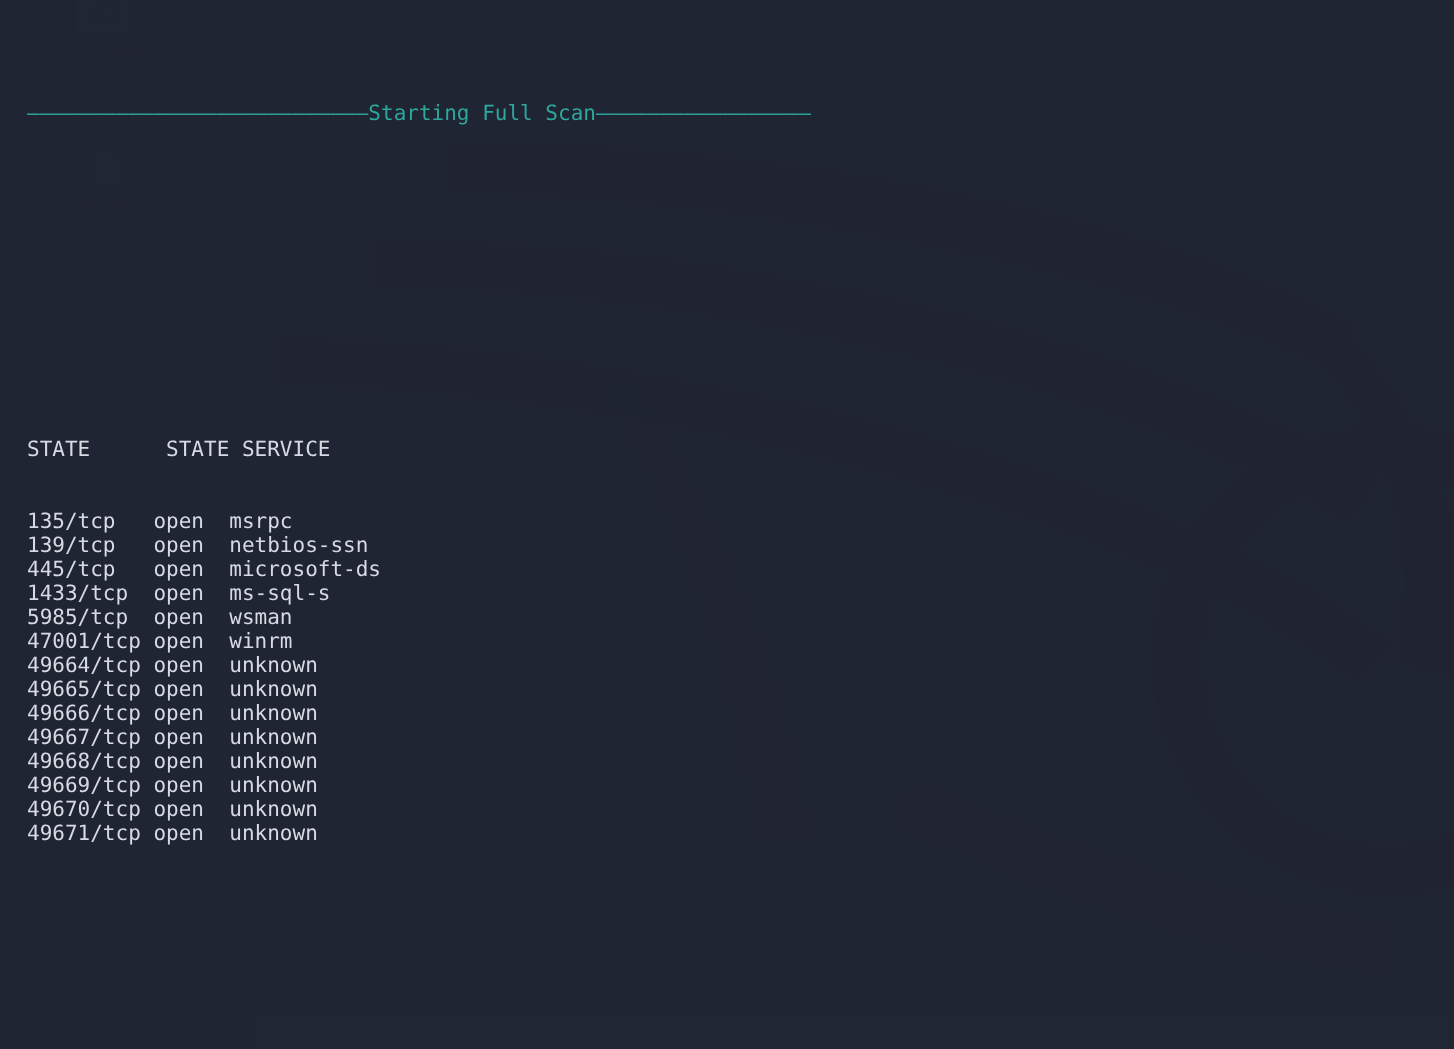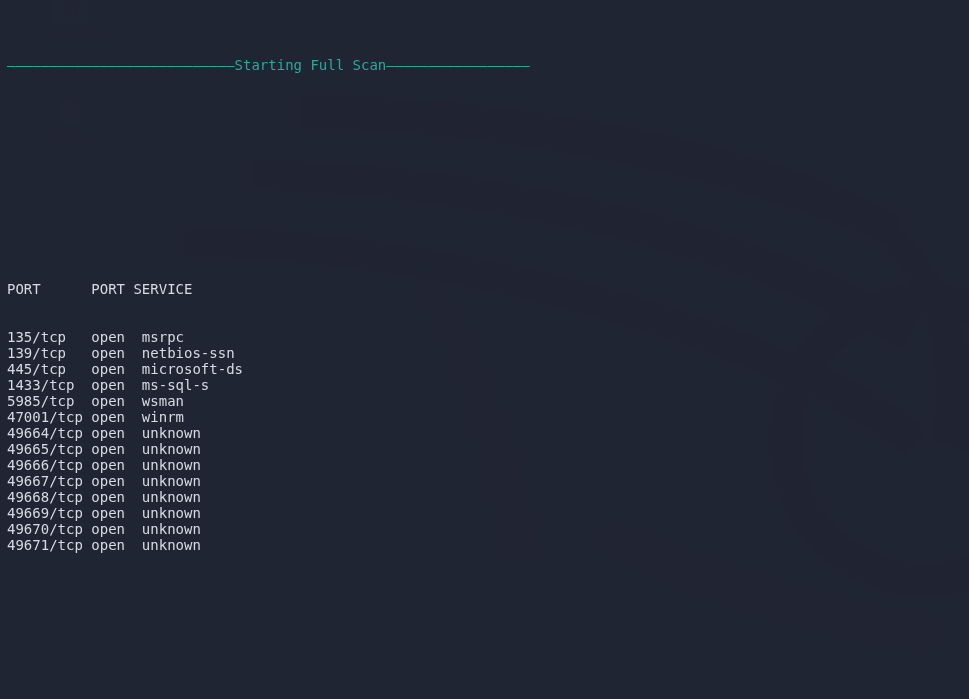--- a/index.html
+++ b/index.html
@@ -86,21 +86,21 @@
     height: 15px;
     background: #2c3243;
   }
   #icon-home .label { color: #2b3141; }
 
   
   #terminal {
     position: absolute;
     inset: 0;
     background: rgba(32, 37, 51, 0.90);
-    padding: 5px;
+    padding: 16px;
     box-sizing: border-box;
     overflow: hidden;
   }
   #term-body {
     padding: 4px 0 0 2px;
     font-size: 14px;
     line-height: 16px;
     color: #d6dae3;
     white-space: pre;
     letter-spacing: 0px;
@@ -160,21 +160,21 @@
 
 <div id="terminal">
   <div id="term-body">
 
     <div id="banner-line"><span class="c-rule">———————————————————————————</span><span class="c-title">Starting Full Scan</span><span class="c-rule">—————————————————</span></div>
 
     <div class="blank"></div>
     <div class="blank"></div>
     <div class="blank"></div>
 
-    <div class="line c-text">PORT      PORT SERVICE</div>
+    <div class="line c-text">STATE      STATE SERVICE</div>
     <div id="table1-rows"><div class="line c-text">135/tcp   open  msrpc</div><div class="line c-text">139/tcp   open  netbios-ssn</div><div class="line c-text">445/tcp   open  microsoft-ds</div><div class="line c-text">1433/tcp  open  ms-sql-s</div><div class="line c-text">5985/tcp  open  wsman</div><div class="line c-text">47001/tcp open  winrm</div><div class="line c-text">49664/tcp open  unknown</div><div class="line c-text">49665/tcp open  unknown</div><div class="line c-text">49666/tcp open  unknown</div><div class="line c-text">49667/tcp open  unknown</div><div class="line c-text">49668/tcp open  unknown</div><div class="line c-text">49669/tcp open  unknown</div><div class="line c-text">49670/tcp open  unknown</div><div class="line c-text">49671/tcp open  unknown</div></div>
 
     <div class="blank"></div>
     <div class="blank"></div>
     <div class="blank"></div>
 
     
 
     
     

